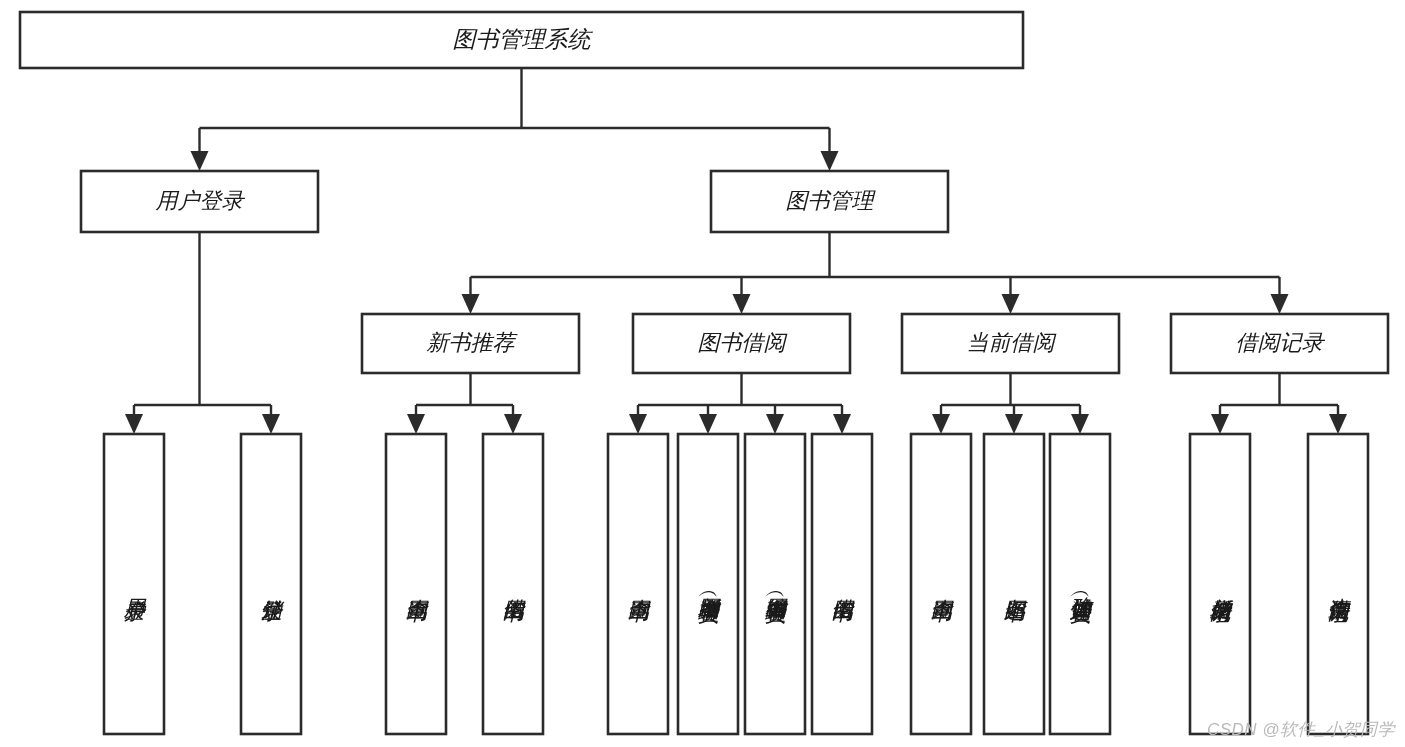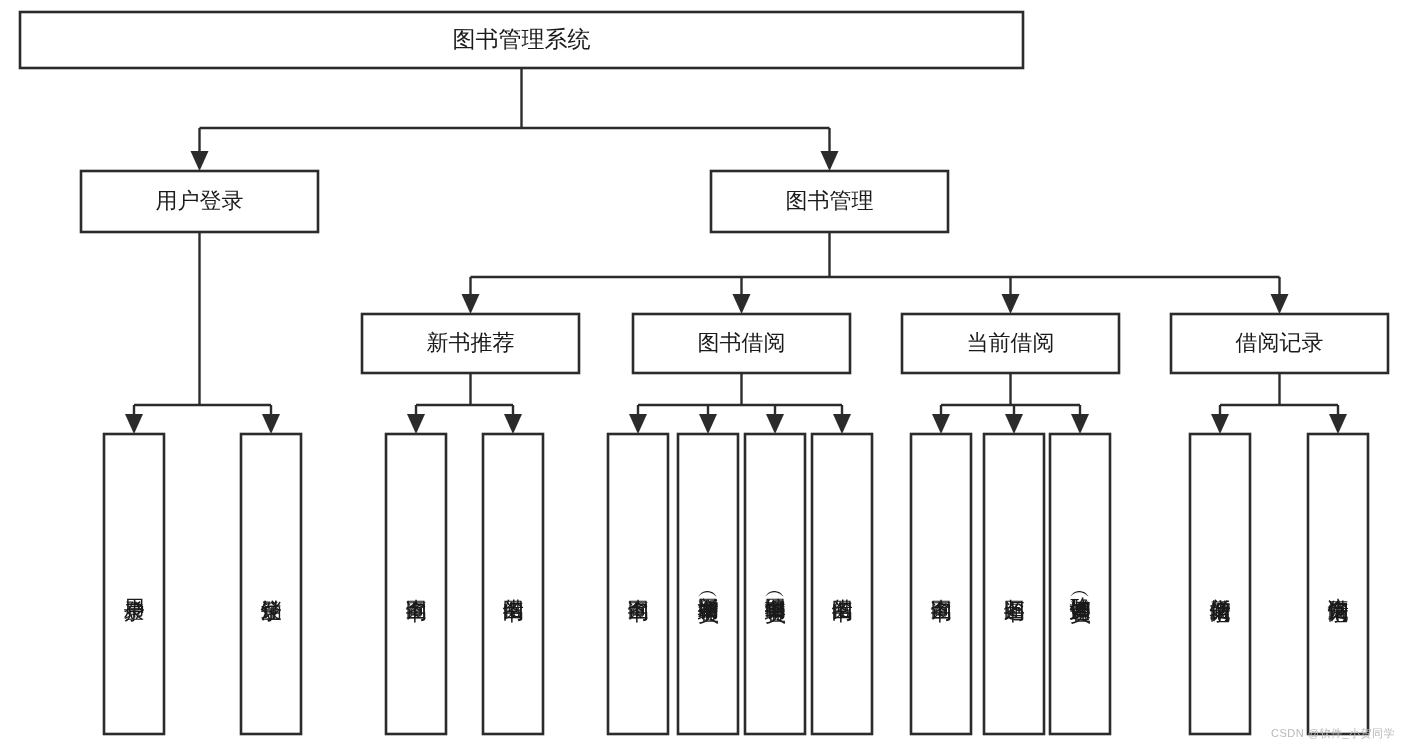--- a/index.html
+++ b/index.html
@@ -12,20 +12,21 @@
     width: 1405px;
     height: 747px;
     font-family: "Liberation Sans", "DejaVu Sans", sans-serif;
     overflow: hidden;
     position: relative;
   }
   #diagram-root {
     position: relative;
     width: 1405px;
     height: 747px;
+    font-style: italic;
   }
   svg#tree-svg {
     position: absolute;
     left: 0;
     top: 0;
     width: 1405px;
     height: 747px;
     display: block;
   }
   .node-box {
@@ -74,21 +75,21 @@
     letter-spacing: 1px;
     color: #1a1a1a;
     white-space: nowrap;
     text-align: center;
   }
   .watermark {
     position: absolute;
     right: 10px;
     bottom: 6px;
     font-family: "Liberation Sans", "DejaVu Sans", sans-serif;
-    font-size: 11px;
+    font-size: 17px;
     color: #b9b9b9;
     letter-spacing: 0.5px;
     user-select: none;
     text-align: center;
   }
 </style>
 </head>
 <body>
 
 <div id="diagram-root">

